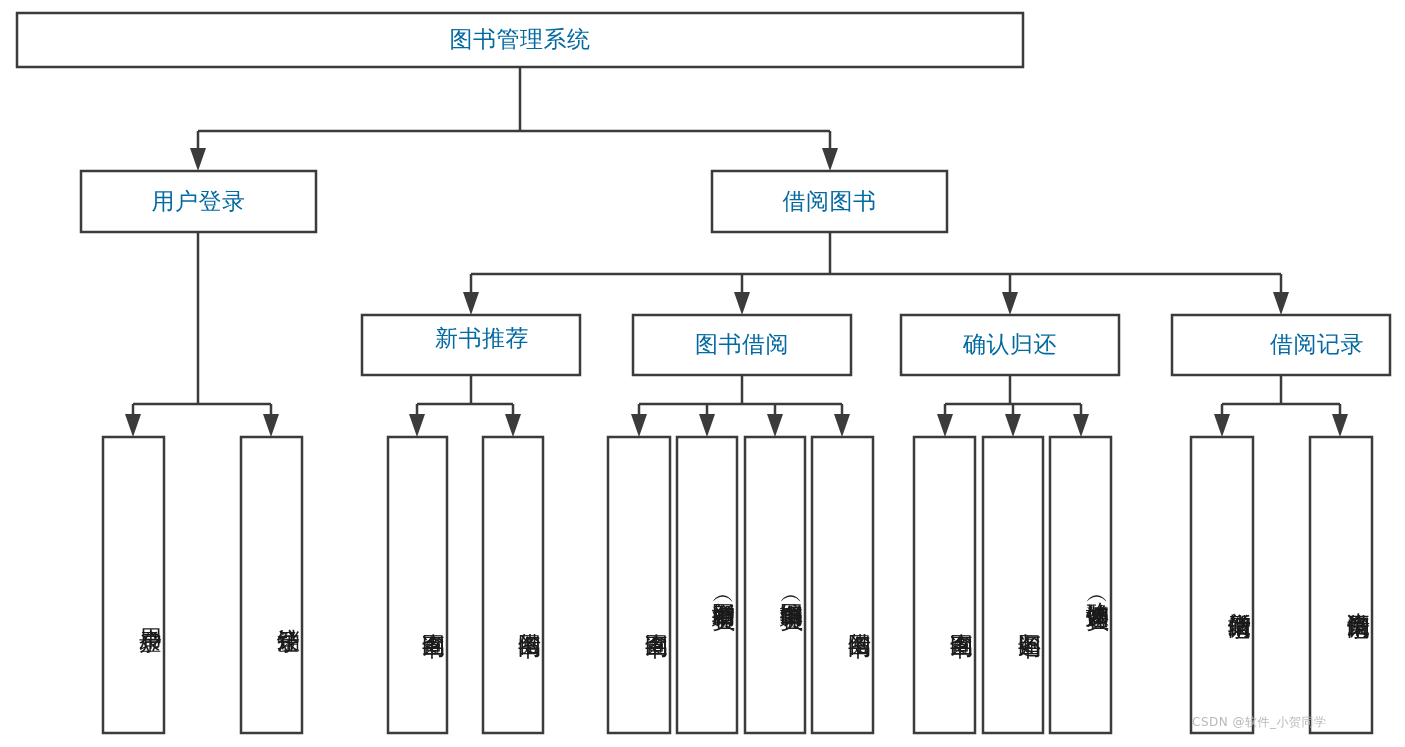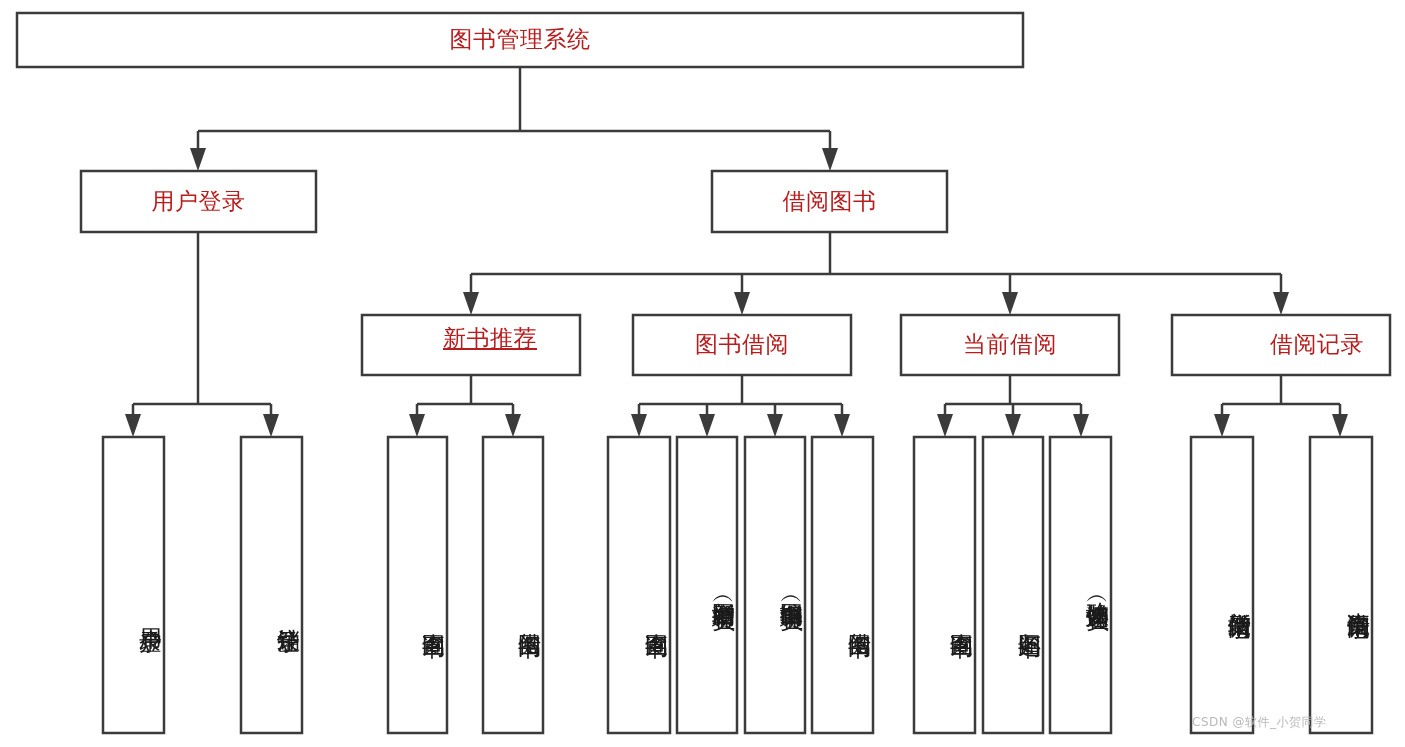--- a/index.html
+++ b/index.html
@@ -39,21 +39,21 @@
   }
   .arrow-head {
     fill: #3b3b3b;
     stroke: none;
   }
   .node-label-h {
     position: absolute;
     display: flex;
     align-items: center;
     justify-content: center;
-    color: #b91c1c;
+    color: #0369a1;
     font-size: 23px;
     line-height: 1.1;
     letter-spacing: 0.5px;
     white-space: nowrap;
     pointer-events: none;
   }
   .node-label-v {
     position: absolute;
     display: flex;
     align-items: flex-start;
@@ -172,23 +172,23 @@
       <rect class="node-box" x="1191" y="437" width="62" height="296"></rect>
       <rect class="node-box" x="1310" y="437" width="62" height="296"></rect>
     </g>
   </svg>
 
   <div class="node-label-h" style="left:17px; top:13px; width:1006px; height:54px;">图书管理系统</div>
 
   <div class="node-label-h" style="left:81px; top:171px; width:235px; height:61px;">用户登录</div>
   <div class="node-label-h" style="left:712px; top:171px; width:235px; height:61px;">借阅图书</div>
 
-  <div class="node-label-h" style="left:381px; top:315px; width:218px; height:48px;text-decoration:underline;">新书推荐</div>
+  <div class="node-label-h" style="left:373px; top:315px; width:218px; height:48px;">新书推荐</div>
   <div class="node-label-h" style="left:633px; top:315px; width:218px; height:60px;border-radius:8px;">图书借阅</div>
-  <div class="node-label-h" style="left:901px; top:315px; width:218px; height:60px;">当前借阅</div>
+  <div class="node-label-h" style="left:901px; top:315px; width:218px; height:60px;">确认归还</div>
   <div class="node-label-h" style="left:1172px; top:315px; width:218px; height:60px;padding-left:36px;">借阅记录</div>
 
   <div class="node-label-v" style="left:103px; top:490px; width:61px; height:243px;">用户登录</div>
   <div class="node-label-v" style="left:241px; top:490px; width:61px; height:243px;">注销登录</div>
 
   <div class="node-label-v" style="left:388px; top:500px; width:59px; height:233px;">查询图书</div>
   <div class="node-label-v" style="left:483px; top:500px; width:60px; height:233px;">借阅图书</div>
 
   <div class="node-label-v" style="left:608px; top:500px; width:62px; height:233px;">查询图书</div>
   <div class="node-label-v" style="left:677px; top:443px; width:60px; height:290px;">新增图书（管理员）</div>

